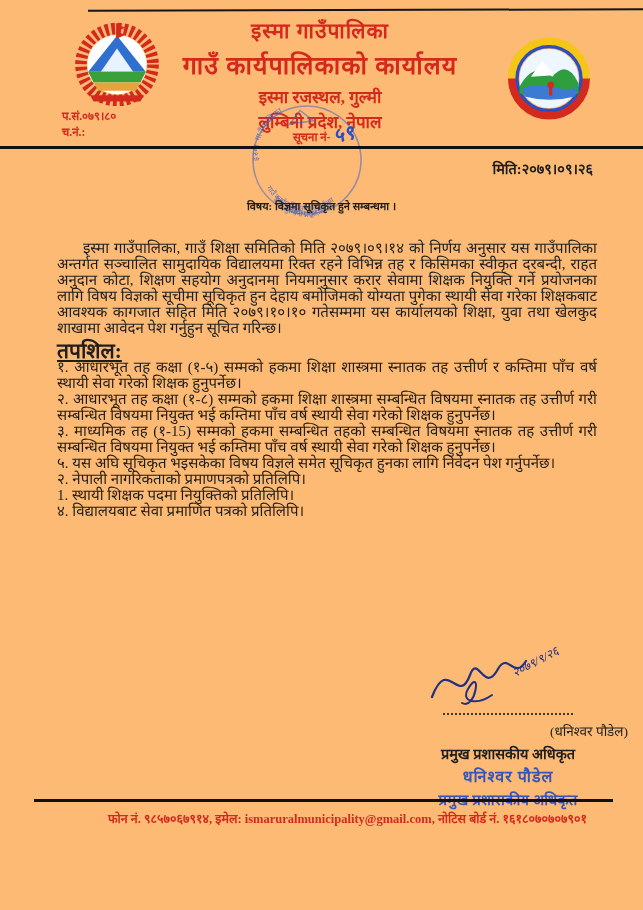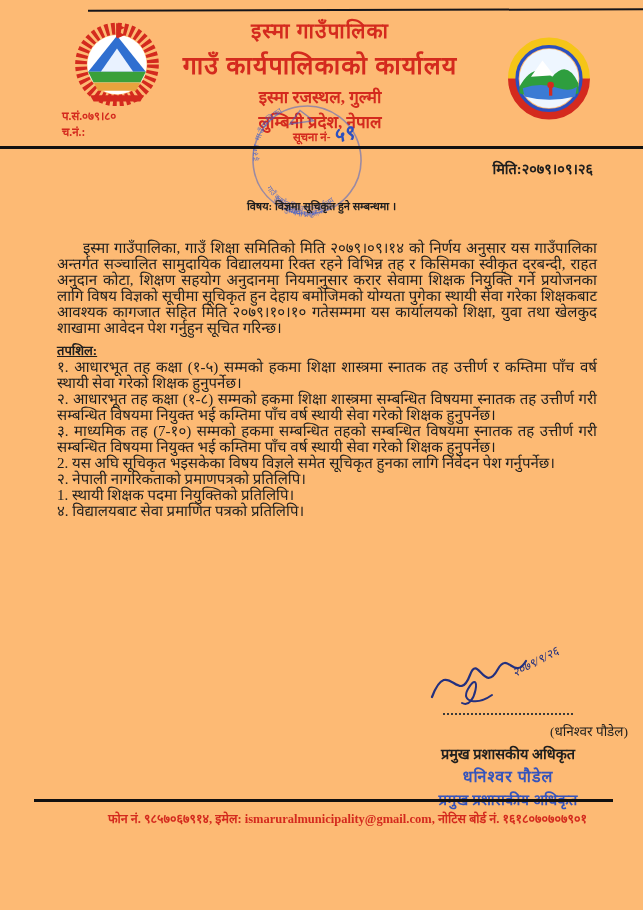--- a/index.html
+++ b/index.html
@@ -22,21 +22,21 @@
   .bottom-rule{position:absolute;top:799px;left:34px;right:30px;height:2.5px;background:#111;}
   
   .stamp-wrap{position:absolute;top:96px;left:243px;width:128px;height:128px;opacity:.92;transform:rotate(-8deg);}
   .suchana{position:absolute;top:120px;left:293px;color:#d42a1e;font-size:11.5px;font-weight:bold;white-space:nowrap;}
   .suchana .hand{color:#2b4fc0;font-size:20px;font-style:italic;font-weight:bold;display:inline-block;transform:rotate(-12deg);margin-left:2px;}
   .date-line{position:absolute;top:158px;right:50px;font-size:14.5px;font-weight:bold;}
   .subject{position:absolute;top:198px;left:0;width:100%;text-align:center;font-size:11px;font-weight:bold;}
   
   .content{position:absolute;top:240px;left:57px;width:540px;font-size:15px;line-height:16px;text-align:justify;}
   .para{margin:0;text-indent:26px;}
-  .sec-head{font-weight:bold;text-decoration:underline;margin-top:7px;font-size:13px;}
+  .sec-head{font-weight:bold;text-decoration:underline;margin-top:7px;font-size:21px;}
   .item{margin:0;}
   
   .sign-block{position:absolute;top:645px;left:388px;width:240px;text-align:center;}
   .scribble{position:relative;height:68px;}
   .hand-date{position:absolute;top:8px;left:122px;color:#23307f;font-size:12px;font-style:italic;transform:rotate(-28deg);white-space:nowrap;}
   .dotted{width:130px;margin:0 auto;border-bottom:2.5px dotted #3a3a3a;}
   .sig-name{font-size:13.5px;margin-top:7px;text-align:right;}
   .sig-title{font-size:14.5px;font-weight:bold;margin-top:3px;}
   .stamp-name{color:#2b4fc0;font-size:16px;font-weight:bold;margin-top:2px;letter-spacing:1px;opacity:.95;}
   .stamp-title{color:#2b4fc0;font-size:15px;font-weight:bold;margin-top:2px;opacity:.95;}
@@ -123,22 +123,22 @@
   <div class="date-line">मिति:२०७९।०९।२६</div>
 
   <div class="subject">विषय: विज्ञमा सूचिकृत हुने सम्बन्धमा ।</div>
 
   <div class="content">
     <p class="para">इस्मा गाउँपालिका, गाउँ शिक्षा समितिको मिति २०७९।०९।१४ को निर्णय अनुसार यस गाउँपालिका अन्तर्गत सञ्चालित सामुदायिक विद्यालयमा रिक्त रहने विभिन्न तह र किसिमका स्वीकृत दरबन्दी, राहत अनुदान कोटा, शिक्षण सहयोग अनुदानमा नियमानुसार करार सेवामा शिक्षक नियुक्ति गर्ने प्रयोजनका लागि विषय विज्ञको सूचीमा सूचिकृत हुन देहाय बमोजिमको योग्यता पुगेका स्थायी सेवा गरेका शिक्षकबाट आवश्यक कागजात सहित मिति २०७९।१०।१० गतेसम्ममा यस कार्यालयको शिक्षा, युवा तथा खेलकुद शाखामा आवेदन पेश गर्नुहुन सूचित गरिन्छ।</p>
 
     <div class="sec-head">तपशिल:</div>
     <div class="item">१. आधारभूत तह कक्षा (१-५) सम्मको हकमा शिक्षा शास्त्रमा स्नातक तह उत्तीर्ण र कम्तिमा पाँच वर्ष स्थायी सेवा गरेको शिक्षक हुनुपर्नेछ।</div>
     <div class="item">२. आधारभूत तह कक्षा (१-८) सम्मको हकमा शिक्षा शास्त्रमा सम्बन्धित विषयमा स्नातक तह उत्तीर्ण गरी सम्बन्धित विषयमा नियुक्त भई कम्तिमा पाँच वर्ष स्थायी सेवा गरेको शिक्षक हुनुपर्नेछ।</div>
-    <div class="item">३. माध्यमिक तह (7-१०) सम्मको हकमा सम्बन्धित तहको सम्बन्धित विषयमा स्नातक तह उत्तीर्ण गरी सम्बन्धित विषयमा नियुक्त भई कम्तिमा पाँच वर्ष स्थायी सेवा गरेको शिक्षक हुनुपर्नेछ।</div>
-    <div class="item">2. यस अघि सूचिकृत भइसकेका विषय विज्ञले समेत सूचिकृत हुनका लागि निवेदन पेश गर्नुपर्नेछ।</div>
+    <div class="item">३. माध्यमिक तह (१-15) सम्मको हकमा सम्बन्धित तहको सम्बन्धित विषयमा स्नातक तह उत्तीर्ण गरी सम्बन्धित विषयमा नियुक्त भई कम्तिमा पाँच वर्ष स्थायी सेवा गरेको शिक्षक हुनुपर्नेछ।</div>
+    <div class="item">५. यस अघि सूचिकृत भइसकेका विषय विज्ञले समेत सूचिकृत हुनका लागि निवेदन पेश गर्नुपर्नेछ।</div>
 
     <div class="item">२. नेपाली नागरिकताको प्रमाणपत्रको प्रतिलिपि।</div>
     <div class="item">1. स्थायी शिक्षक पदमा नियुक्तिको प्रतिलिपि।</div>
     <div class="item">४. विद्यालयबाट सेवा प्रमाणित पत्रको प्रतिलिपि।</div>
   </div>
 
   <div class="sign-block">
     <div class="scribble">
       <svg width="170" height="68" viewBox="0 0 170 68" style="position:absolute;left:30px;top:0;">
         <path d="M14,52 C30,10 40,62 52,30 C60,8 66,50 80,24 C90,6 96,36 108,16" fill="none" stroke="#23307f" stroke-width="2.2" stroke-linecap="round"></path>

